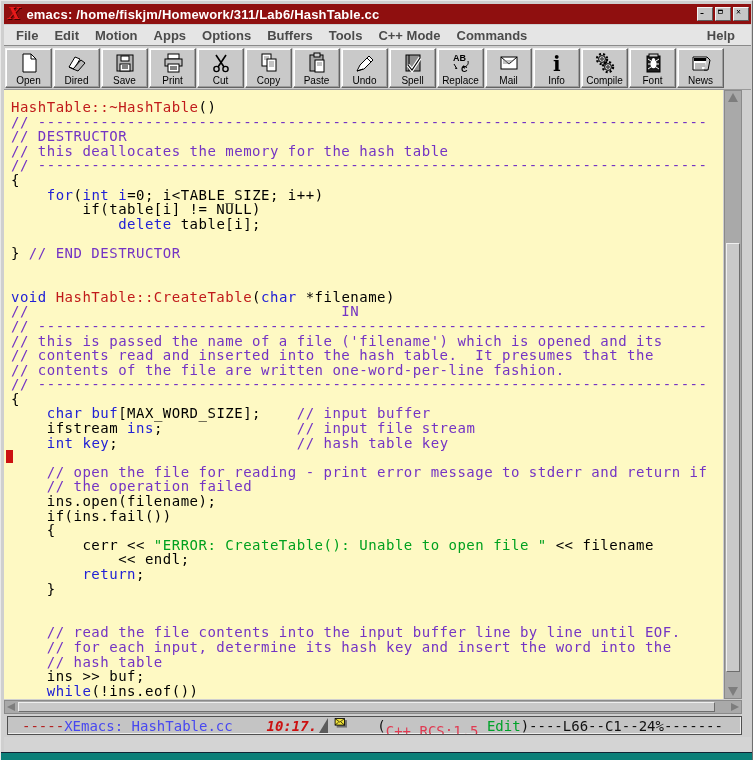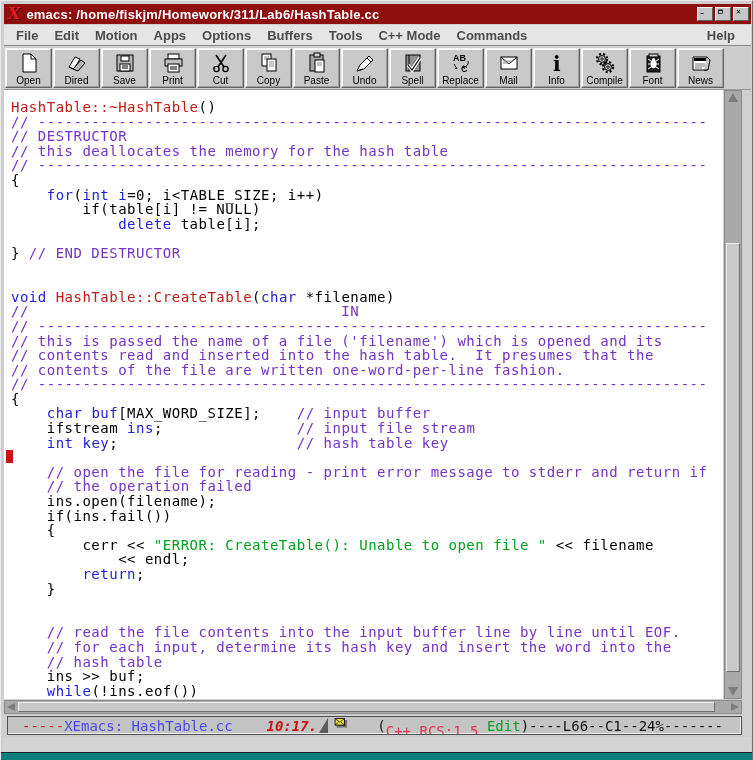--- a/index.html
+++ b/index.html
@@ -57,21 +57,21 @@
     border:1px solid;border-color:#f5f5f5 #636363 #636363 #f5f5f5;
     box-shadow:inset -1px -1px 0 #9d9d9d,inset 1px 1px 0 #ffffff;
     display:flex;flex-direction:column;align-items:center;justify-content:flex-end;
     padding-bottom:1px;
   }
   .tb-icon{height:24px;display:flex;align-items:center;justify-content:center;}
   .tb-label{font-size:10px;color:#000;line-height:11px;font-family:"Liberation Sans",sans-serif;}
   
   .editor{
     position:absolute;left:3px;top:89px;width:719px;height:609px;
-    background:#ffffff;overflow:hidden;
+    background:#fef9c3;overflow:hidden;
   }
   .editor pre{
     margin:0;padding:10px 0 0 7px;
     font-family:"DejaVu Sans Mono",monospace;
     font-size:14px;line-height:14.6px;letter-spacing:0.5px;
     color:#000;
   }
   .code-line{height:14.6px;white-space:pre;}
   .tk-d{color:#000000;}
   .tk-k{color:var(--c-keyword);}

